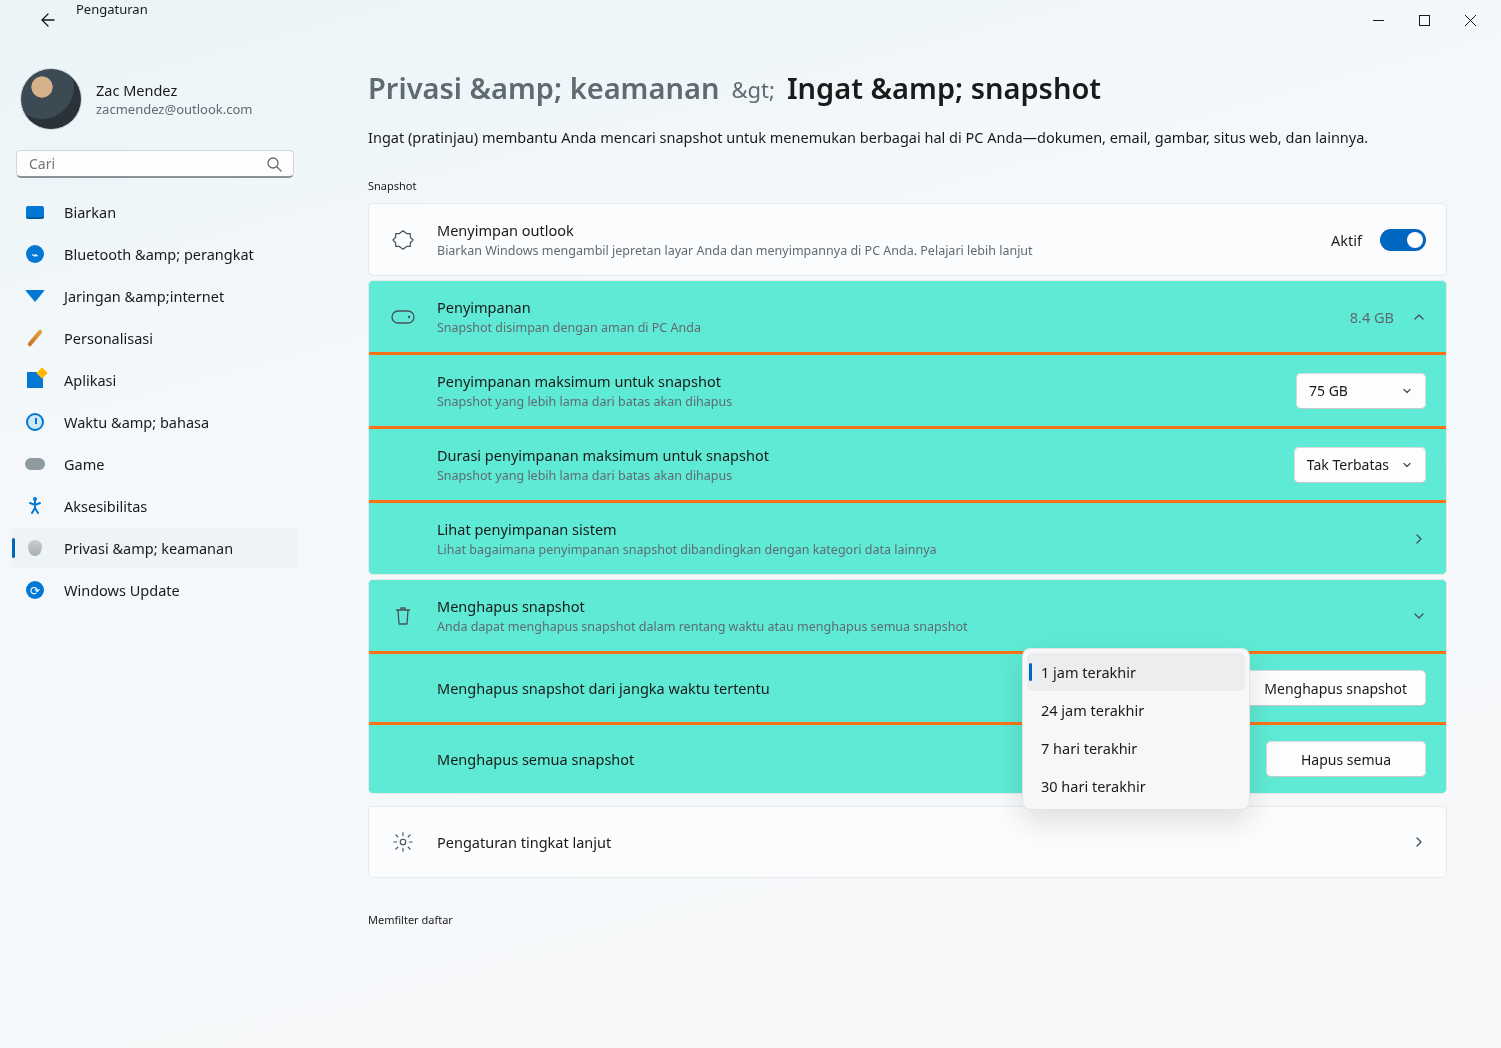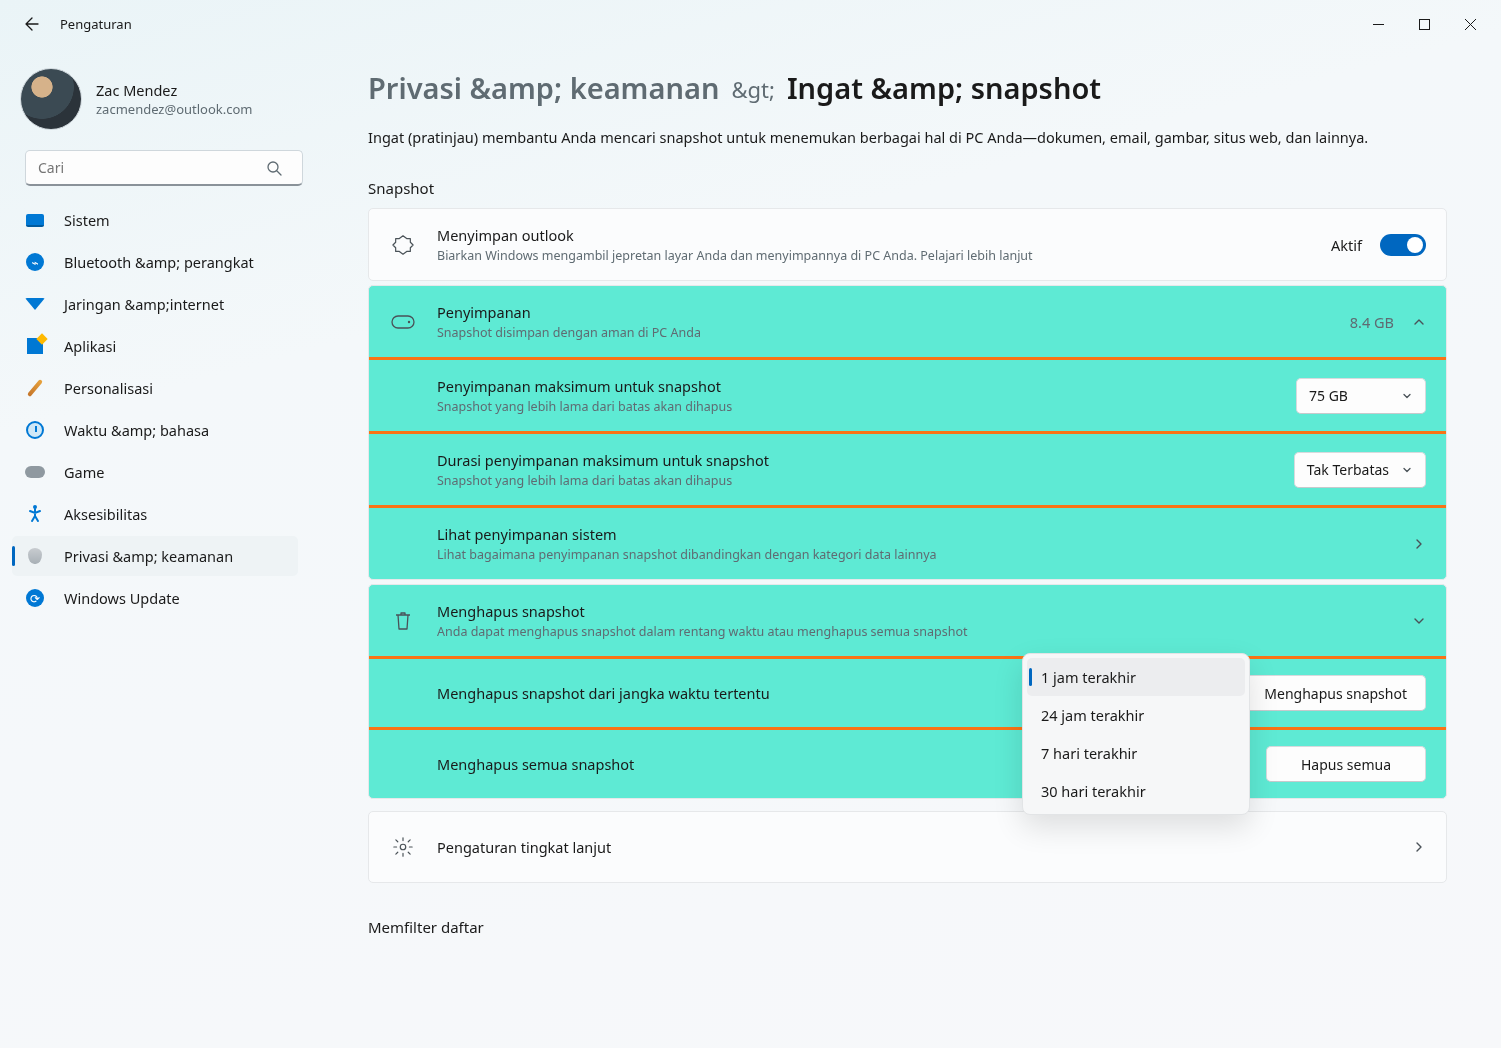--- a/index.html
+++ b/index.html
@@ -1,37 +1,37 @@
 <!DOCTYPE html>
 <html><head>
 <meta charset="utf-8">
 <style>
 * { box-sizing: border-box; margin: 0; padding: 0; font-family: "Segoe UI", system-ui, sans-serif; }
 html, body { width: 1501px; height: 1048px; overflow: hidden; }
 body { background: linear-gradient(165deg, #eaf4f7 0%, #f4f8fa 30%, #f7f8fa 100%); color: #1a1a1a; display: flex; flex-direction: column; }
 
 
-.titlebar { height: 48px; display: flex; align-items: center; padding: 0 8px 0 12px; }
+.titlebar { height: 48px; display: flex; padding: 0 8px 0 28px; }
 .titlebar .back { width: 40px; height: 40px; display: flex; align-items: center; justify-content: center; border-radius: 4px; }
 .titlebar .title { margin-left: 8px; font-size: 13px; color: #1a1a1a; }
 .winctrls { margin-left: auto; display: flex; }
 .winctrls .wbtn { width: 46px; height: 40px; display: flex; align-items: center; justify-content: center; }
 .winctrls svg { stroke: #1a1a1a; }
 
 
 .body { flex: 1; display: flex; overflow: hidden; }
 
 
 .sidebar { width: 310px; padding: 10px 12px 0 12px; display: flex; flex-direction: column; }
 .profile { display: flex; align-items: center; padding: 10px 8px 18px 8px; }
 .avatar { width: 62px; height: 62px; border-radius: 50%; background: radial-gradient(circle at 35% 30%, #d6b28a 0 18%, #3b4a53 19% 55%, #2b333a 56% 100%); margin-right: 14px; border: 1px solid #cfd7dc; }
 .profile .name { font-size: 14.5px; color: #1a1a1a; }
 .profile .email { font-size: 13px; color: #5f6b72; }
 .searchbox { position: relative; margin: 2px 4px 14px 4px; }
-.searchbox input { width: 100%; height: 36px; border: 1px solid #cfd7dc; border-bottom: 2px solid #8a9299; background: #fdfdfd; border-radius: 5px; padding: 0 40px 0 12px; font-size: 14px; outline: none; color: #1a1a1a; margin-left: 9px; }
+.searchbox input { width: 100%; height: 28px; border: 1px solid #cfd7dc; border-bottom: 2px solid #8a9299; background: #fdfdfd; border-radius: 5px; padding: 0 40px 0 12px; font-size: 14px; outline: none; color: #1a1a1a; }
 .searchbox .sicon { position: absolute; right: 12px; top: 50%; transform: translateY(-50%); color: #5f6b72; }
 .nav { display: flex; flex-direction: column; gap: 2px; }
 .nav-item { display: flex; align-items: center; height: 40px; padding: 0 10px 0 12px; border-radius: 5px; font-size: 14.5px; color: #1a1a1a; position: relative; }
 .nav-item .nicon { width: 22px; height: 22px; margin-right: 18px; display: flex; align-items: center; justify-content: center; }
 .nav-item.active { background: #eef3f5; }
 .nav-item.active::before { content: ""; position: absolute; left: 0; top: 10px; bottom: 10px; width: 3px; background: #0067c0; border-radius: 3px; }
 
 
 .ic-system { width: 18px; height: 13px; background: #0078d4; border-radius: 2px; border-bottom: 2px solid #005a9e; }
 .ic-bt { width: 18px; height: 18px; border-radius: 50%; background: #0078d4; display:flex;align-items:center;justify-content:center;color:#fff;font-size:12px; }
@@ -47,21 +47,21 @@
 .ic-upd { width: 18px; height: 18px; border-radius: 50%; background:#0078d4; display:flex;align-items:center;justify-content:center;color:#fff;font-size:12px; }
 
 
 .main { flex: 1; padding: 20px 54px 0 0; overflow-y: auto; }
 .main-inner { margin-left: 58px; }
 .breadcrumb { font-size: 29px; font-weight: 600; display: flex; align-items: baseline; gap: 12px; flex-wrap: wrap; }
 .breadcrumb .crumb { color: #5f6b72; font-weight: 600; }
 .breadcrumb .sep { color: #5f6b72; font-weight: 400; font-size: 22px; position: relative; top: -1px; }
 .breadcrumb .page { color: #1a1a1a; }
 .lead { margin-top: 20px; font-size: 14.5px; color: #1a1a1a; line-height: 1.45; }
-.section-label { margin-top: 30px; margin-bottom: 10px; font-size: 15px; color: #1a1a1a; }
+.section-label { margin-top: 30px; margin-bottom: 10px; font-size: 11px; color: #1a1a1a; }
 
 .card { background: #fbfcfd; border: 1px solid #e6e8ea; border-radius: 5px; margin-bottom: 4px; }
 .row { display: flex; align-items: center; padding: 16px 20px; min-height: 70px; }
 .row + .row { border-top: 1px solid #e9ebec; }
 .row .ricon { width: 28px; height: 28px; margin-right: 20px; display:flex; align-items:center; justify-content:center; color:#4a5258; flex-shrink:0; }
 .row .rtext { flex: 1; }
 .row .rtitle { font-size: 14.5px; color: #1a1a1a; }
 .row .rdesc { font-size: 12.5px; color: #5f6b72; margin-top: 2px; }
 .row .rtrail { display: flex; align-items: center; gap: 18px; }
 .chev { color:#4a5258; }
@@ -140,45 +140,45 @@
             <path d="M11 11l4 4" stroke="#5f6b72" stroke-width="1.3" stroke-linecap="round"></path>
           </svg>
         </span>
     </div>
 
     <div class="nav">
       <div class="nav-item">
           <span class="nicon">
             <span class="ic-system"></span>
           </span>
-          <span>Sistem</span>
+          <span>Biarkan</span>
         </div>
       <div class="nav-item">
           <span class="nicon">
             <span class="ic-bt">⌁</span>
           </span>
           <span>Bluetooth &amp;amp; perangkat</span>
         </div>
       <div class="nav-item">
           <span class="nicon">
             <span class="ic-net"></span>
           </span>
           <span>Jaringan &amp;amp;internet</span>
         </div>
       <div class="nav-item">
           <span class="nicon">
+            <span class="ic-pers"></span>
+          </span>
+          <span>Personalisasi</span>
+        </div>
+      <div class="nav-item">
+          <span class="nicon">
             <span class="ic-apps"></span>
           </span>
           <span>Aplikasi</span>
-        </div>
-      <div class="nav-item">
-          <span class="nicon">
-            <span class="ic-pers"></span>
-          </span>
-          <span>Personalisasi</span>
         </div>
       <div class="nav-item">
           <span class="nicon">
             <span class="ic-time"></span>
           </span>
           <span>Waktu &amp;amp; bahasa</span>
         </div>
       <div class="nav-item">
           <span class="nicon">
             <span class="ic-game"></span>

